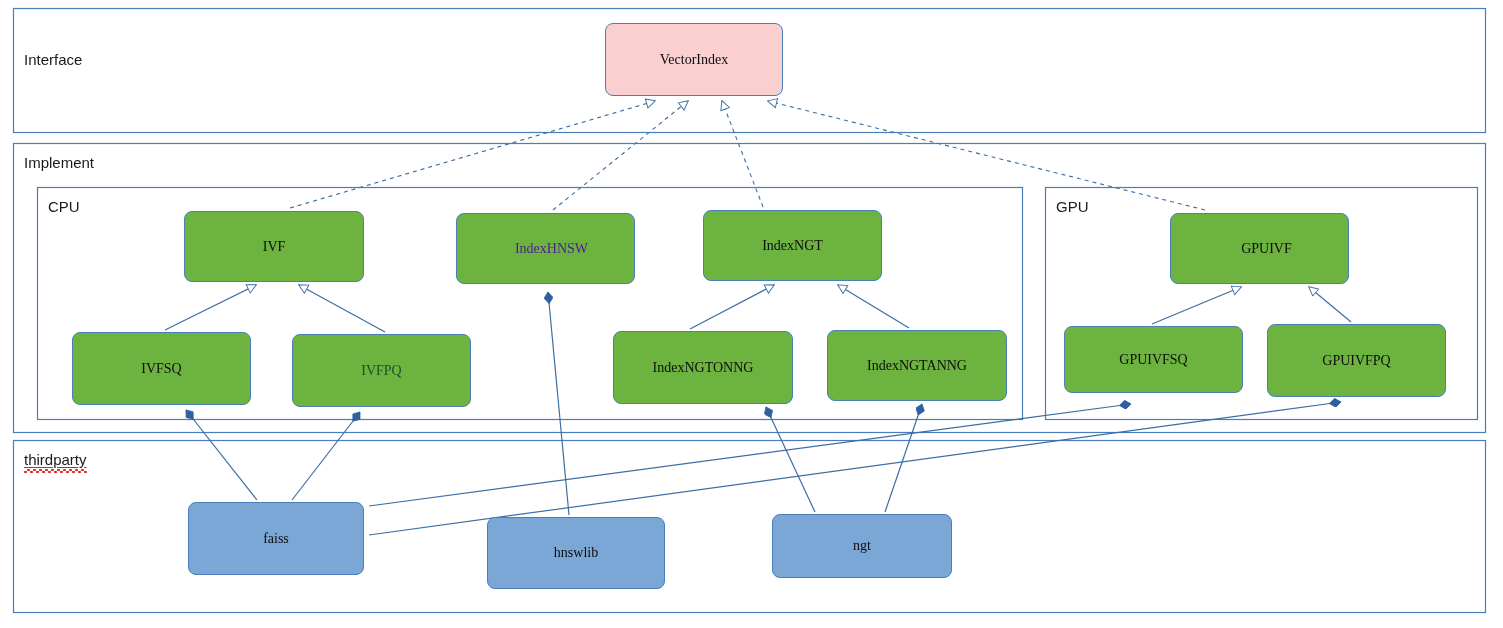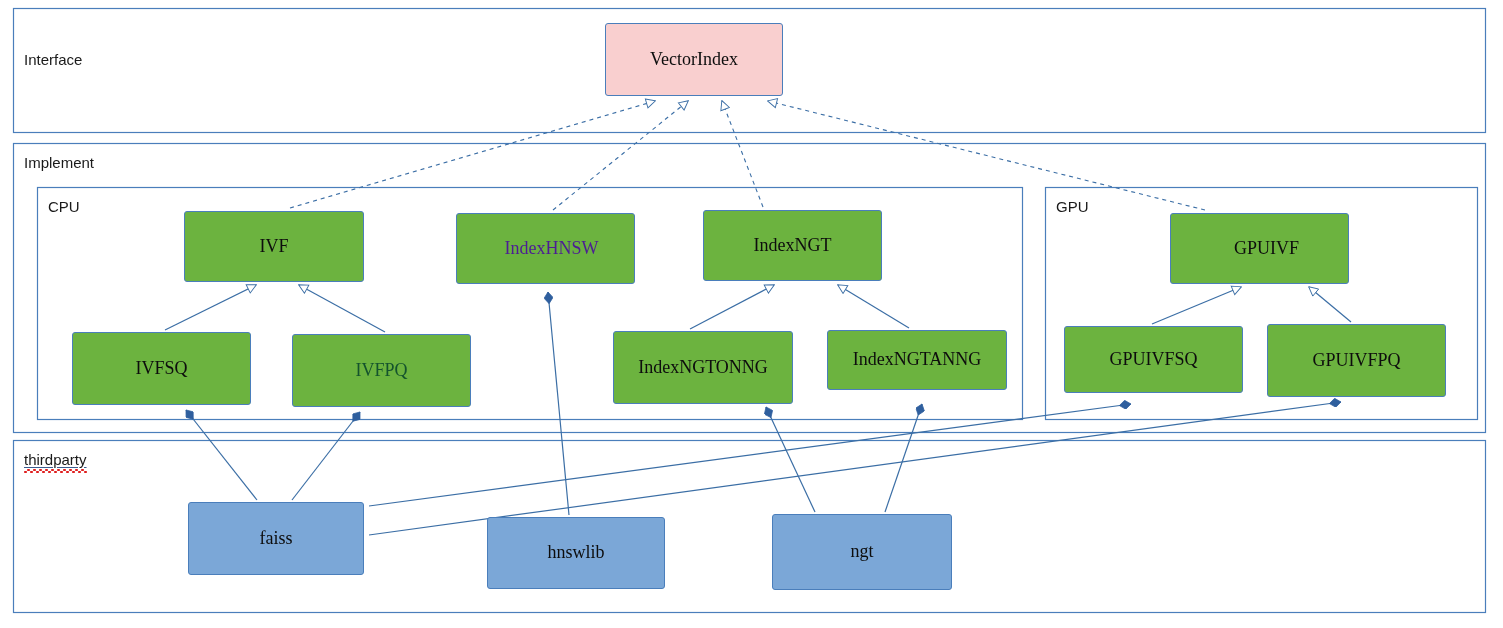--- a/index.html
+++ b/index.html
@@ -9,22 +9,22 @@
   .grp-label{position:absolute;font-family:"Liberation Sans", sans-serif;
              font-size:15px;color:#1a1a1a;white-space:nowrap;}
   .grp-label.spell{ text-decoration:underline; text-decoration-color:#3b5c8f;
                     text-underline-offset:2px;}
   .squiggle{position:absolute;height:4px;left:0;right:0;bottom:-5px;
             background-image:
               radial-gradient(circle at 1.5px 3px, #e02020 1.1px, transparent 1.2px),
               radial-gradient(circle at 4.5px 1px, #e02020 1.1px, transparent 1.2px);
             background-size:6px 4px;background-repeat:repeat-x;}
   .node{position:absolute;display:flex;align-items:center;justify-content:center;
-        border:1px solid #4a7ebb;border-radius:3px;box-sizing:border-box;
-        font-family:"Liberation Serif", serif;font-size:18px;color:#0d0d0d;
+        border:1px solid #4a7ebb;border-radius:8px;box-sizing:border-box;
+        font-family:"Liberation Serif", serif;font-size:14px;color:#0d0d0d;
         text-align:center;line-height:1.1;}
 </style>
 </head>
 <body>
 
 <div id="stage">
   <svg id="canvas" viewBox="0 0 1503 628" xmlns="http://www.w3.org/2000/svg">
     <defs>
       <marker id="mk-hollow" viewBox="0 0 12 12" refX="10.5" refY="6" markerWidth="11" markerHeight="11" orient="auto-start-reverse" markerUnits="userSpaceOnUse">
         <path d="M1,1 L11,6 L1,11 z" fill="#ffffff" stroke="#3b6ea5" stroke-width="1"></path>
@@ -85,32 +85,32 @@
       </div>
       <div class="node" style="left: 72px; top: 332px; width: 179px; height: 73px; background: rgb(108, 179, 63); border-color: rgb(74, 126, 187); color: rgb(13, 13, 13);">
         <span>IVFSQ</span>
       </div>
       <div class="node" style="left: 292px; top: 334px; width: 179px; height: 73px; background: rgb(108, 179, 63); border-color: rgb(74, 126, 187); color: #14532d;">
         <span>IVFPQ</span>
       </div>
       <div class="node" style="left: 613px; top: 331px; width: 180px; height: 73px; background: rgb(108, 179, 63); border-color: rgb(74, 126, 187); color: rgb(13, 13, 13);">
         <span>IndexNGTONNG</span>
       </div>
-      <div class="node" style="left: 827px; top: 330px; width: 180px; height: 60px; background: rgb(108, 179, 63); border-color: rgb(74, 126, 187); color: rgb(13, 13, 13);">
+      <div class="node" style="left: 827px; top: 330px; width: 180px; height: 71px; background: rgb(108, 179, 63); border-color: rgb(74, 126, 187); color: rgb(13, 13, 13);">
         <span>IndexNGTANNG</span>
       </div>
       <div class="node" style="left: 1064px; top: 326px; width: 179px; height: 67px; background: rgb(108, 179, 63); border-color: rgb(74, 126, 187); color: rgb(13, 13, 13);">
         <span>GPUIVFSQ</span>
       </div>
       <div class="node" style="left: 1267px; top: 324px; width: 179px; height: 73px; background: rgb(108, 179, 63); border-color: rgb(74, 126, 187); color: rgb(13, 13, 13);">
         <span>GPUIVFPQ</span>
       </div>
       <div class="node" style="left: 188px; top: 502px; width: 176px; height: 73px; background: rgb(123, 167, 215); border-color: rgb(74, 126, 187); color: rgb(13, 13, 13);">
         <span>faiss</span>
       </div>
       <div class="node" style="left: 487px; top: 517px; width: 178px; height: 72px; background: rgb(123, 167, 215); border-color: rgb(74, 126, 187); color: rgb(13, 13, 13);">
         <span>hnswlib</span>
       </div>
-      <div class="node" style="left: 772px; top: 514px; width: 180px; height: 76px; background: rgb(123, 167, 215); border-color: rgb(74, 126, 187); color: rgb(13, 13, 13);">
+      <div class="node" style="left: 772px; top: 514px; width: 180px; height: 64px; background: rgb(123, 167, 215); border-color: rgb(74, 126, 187); color: rgb(13, 13, 13);">
         <span>ngt</span>
       </div>
     </div>
 </div>
 
 </body></html>

